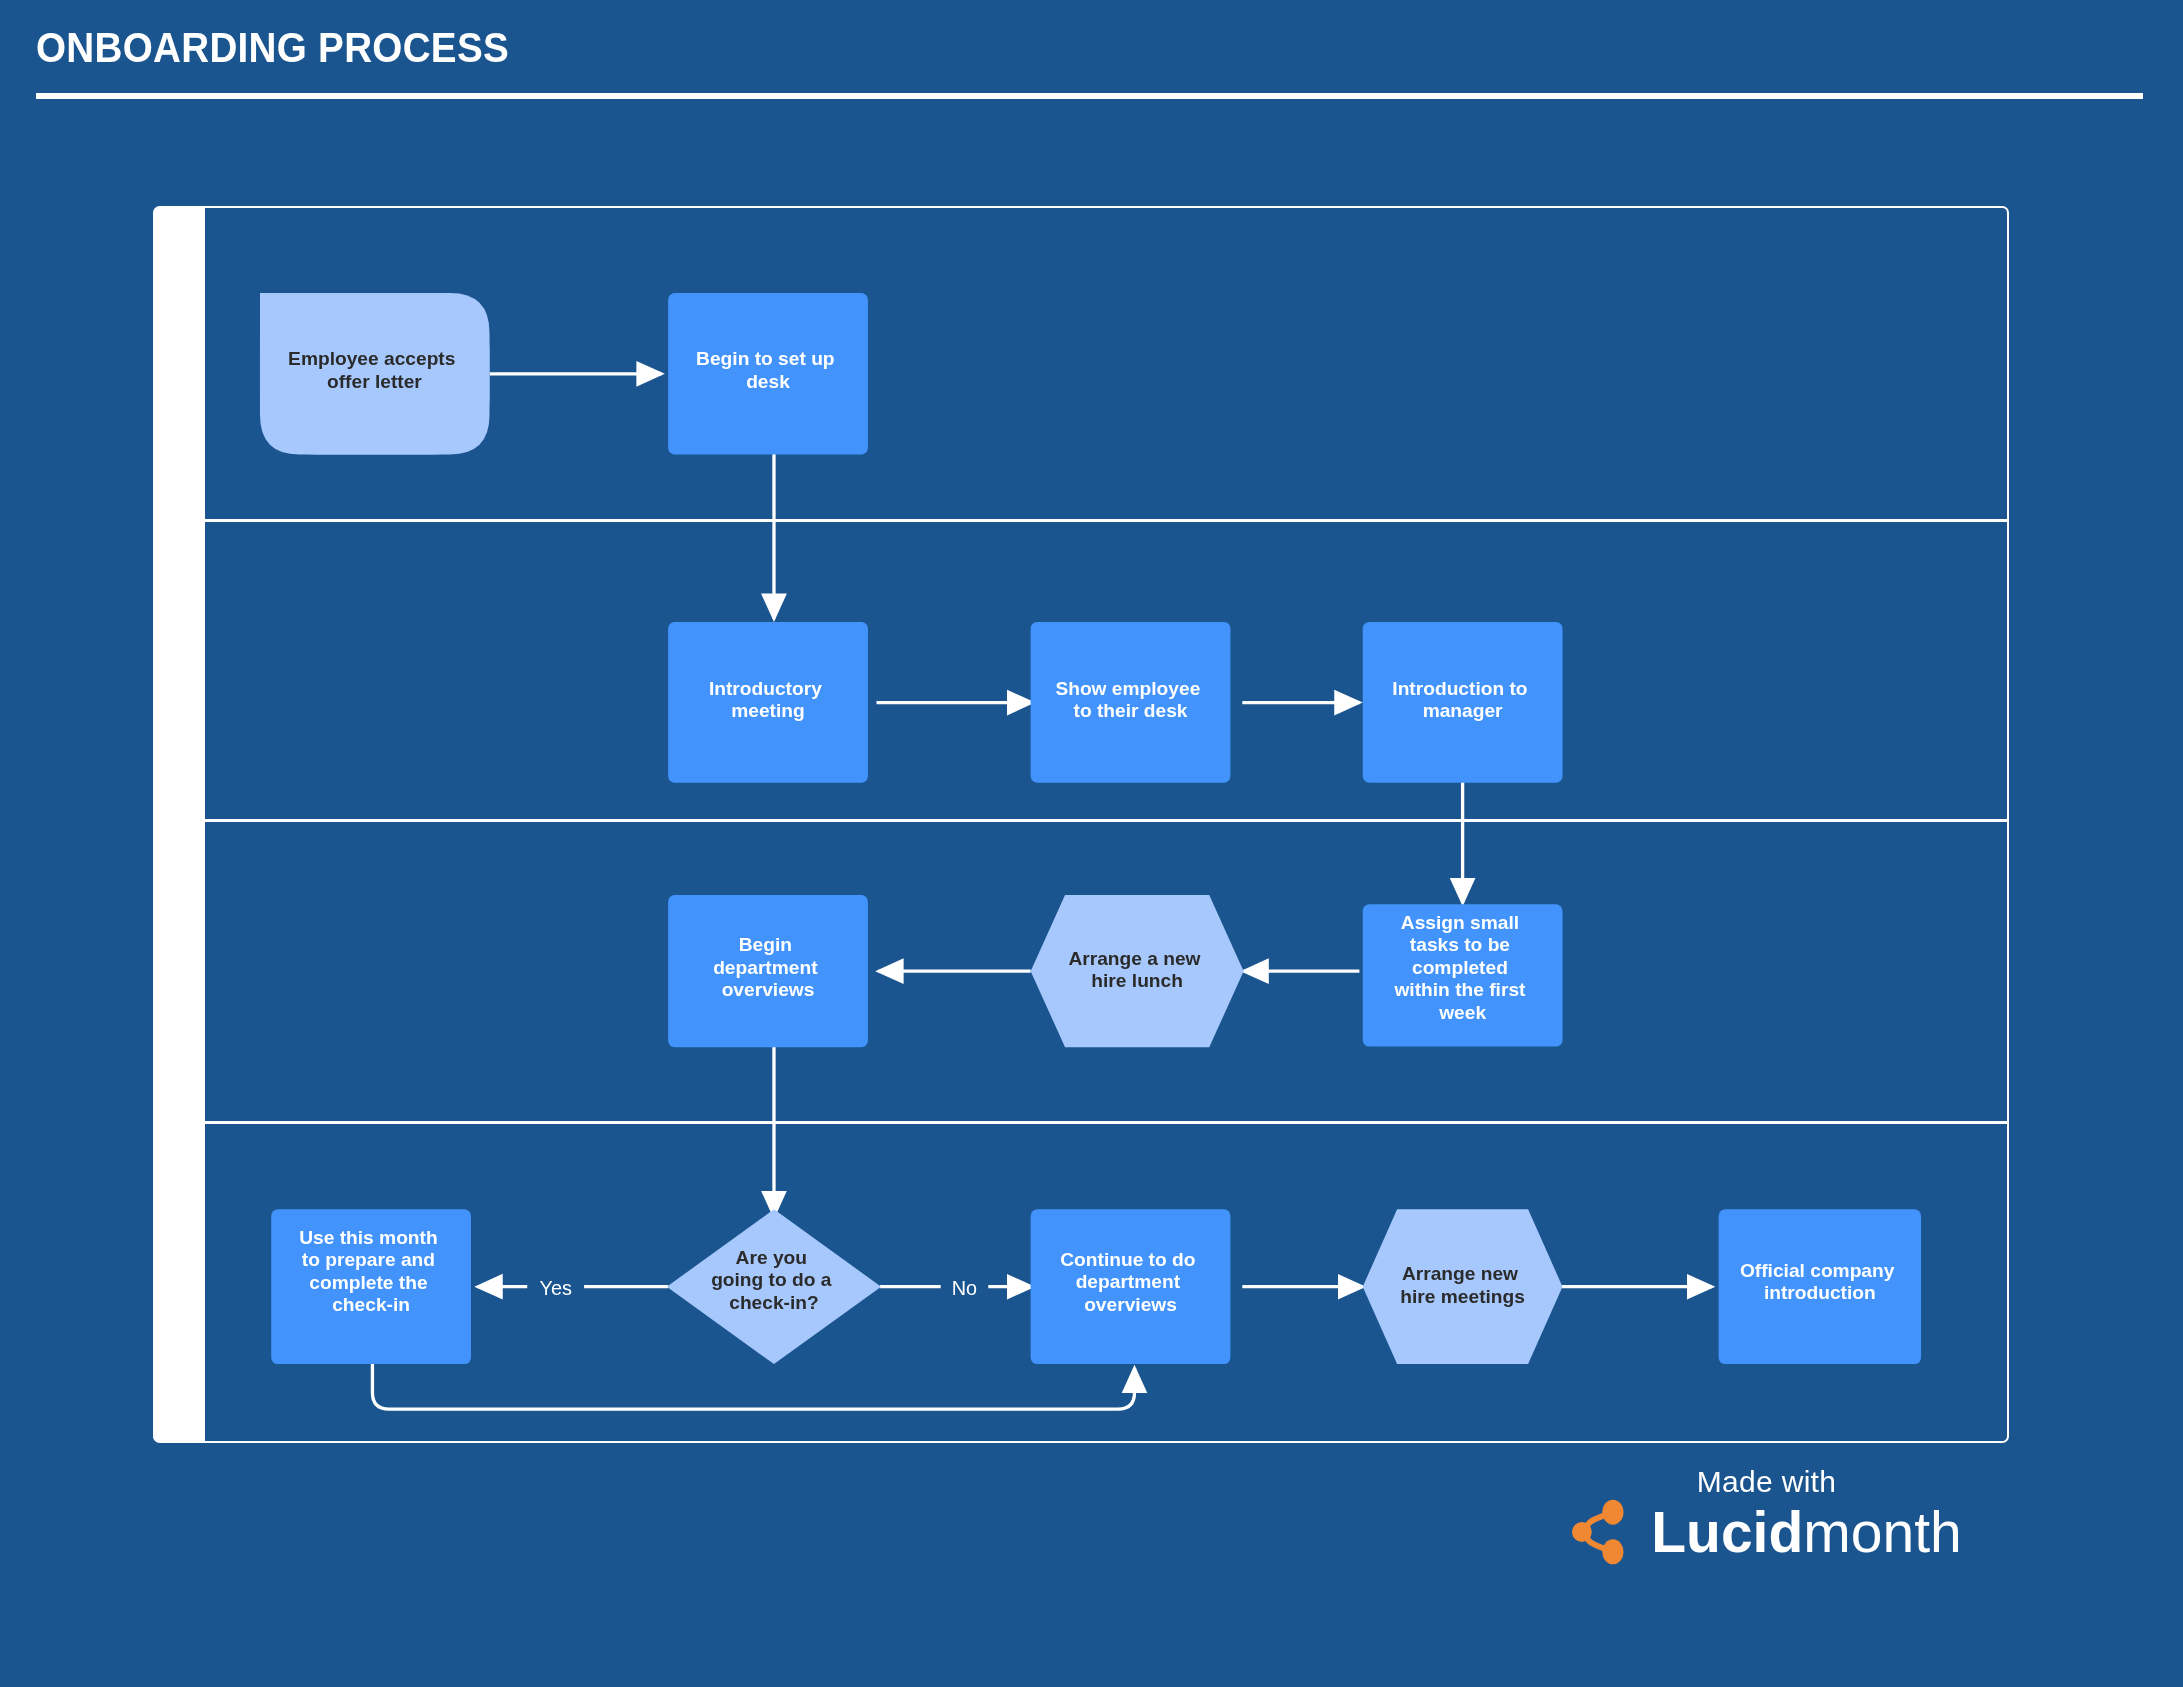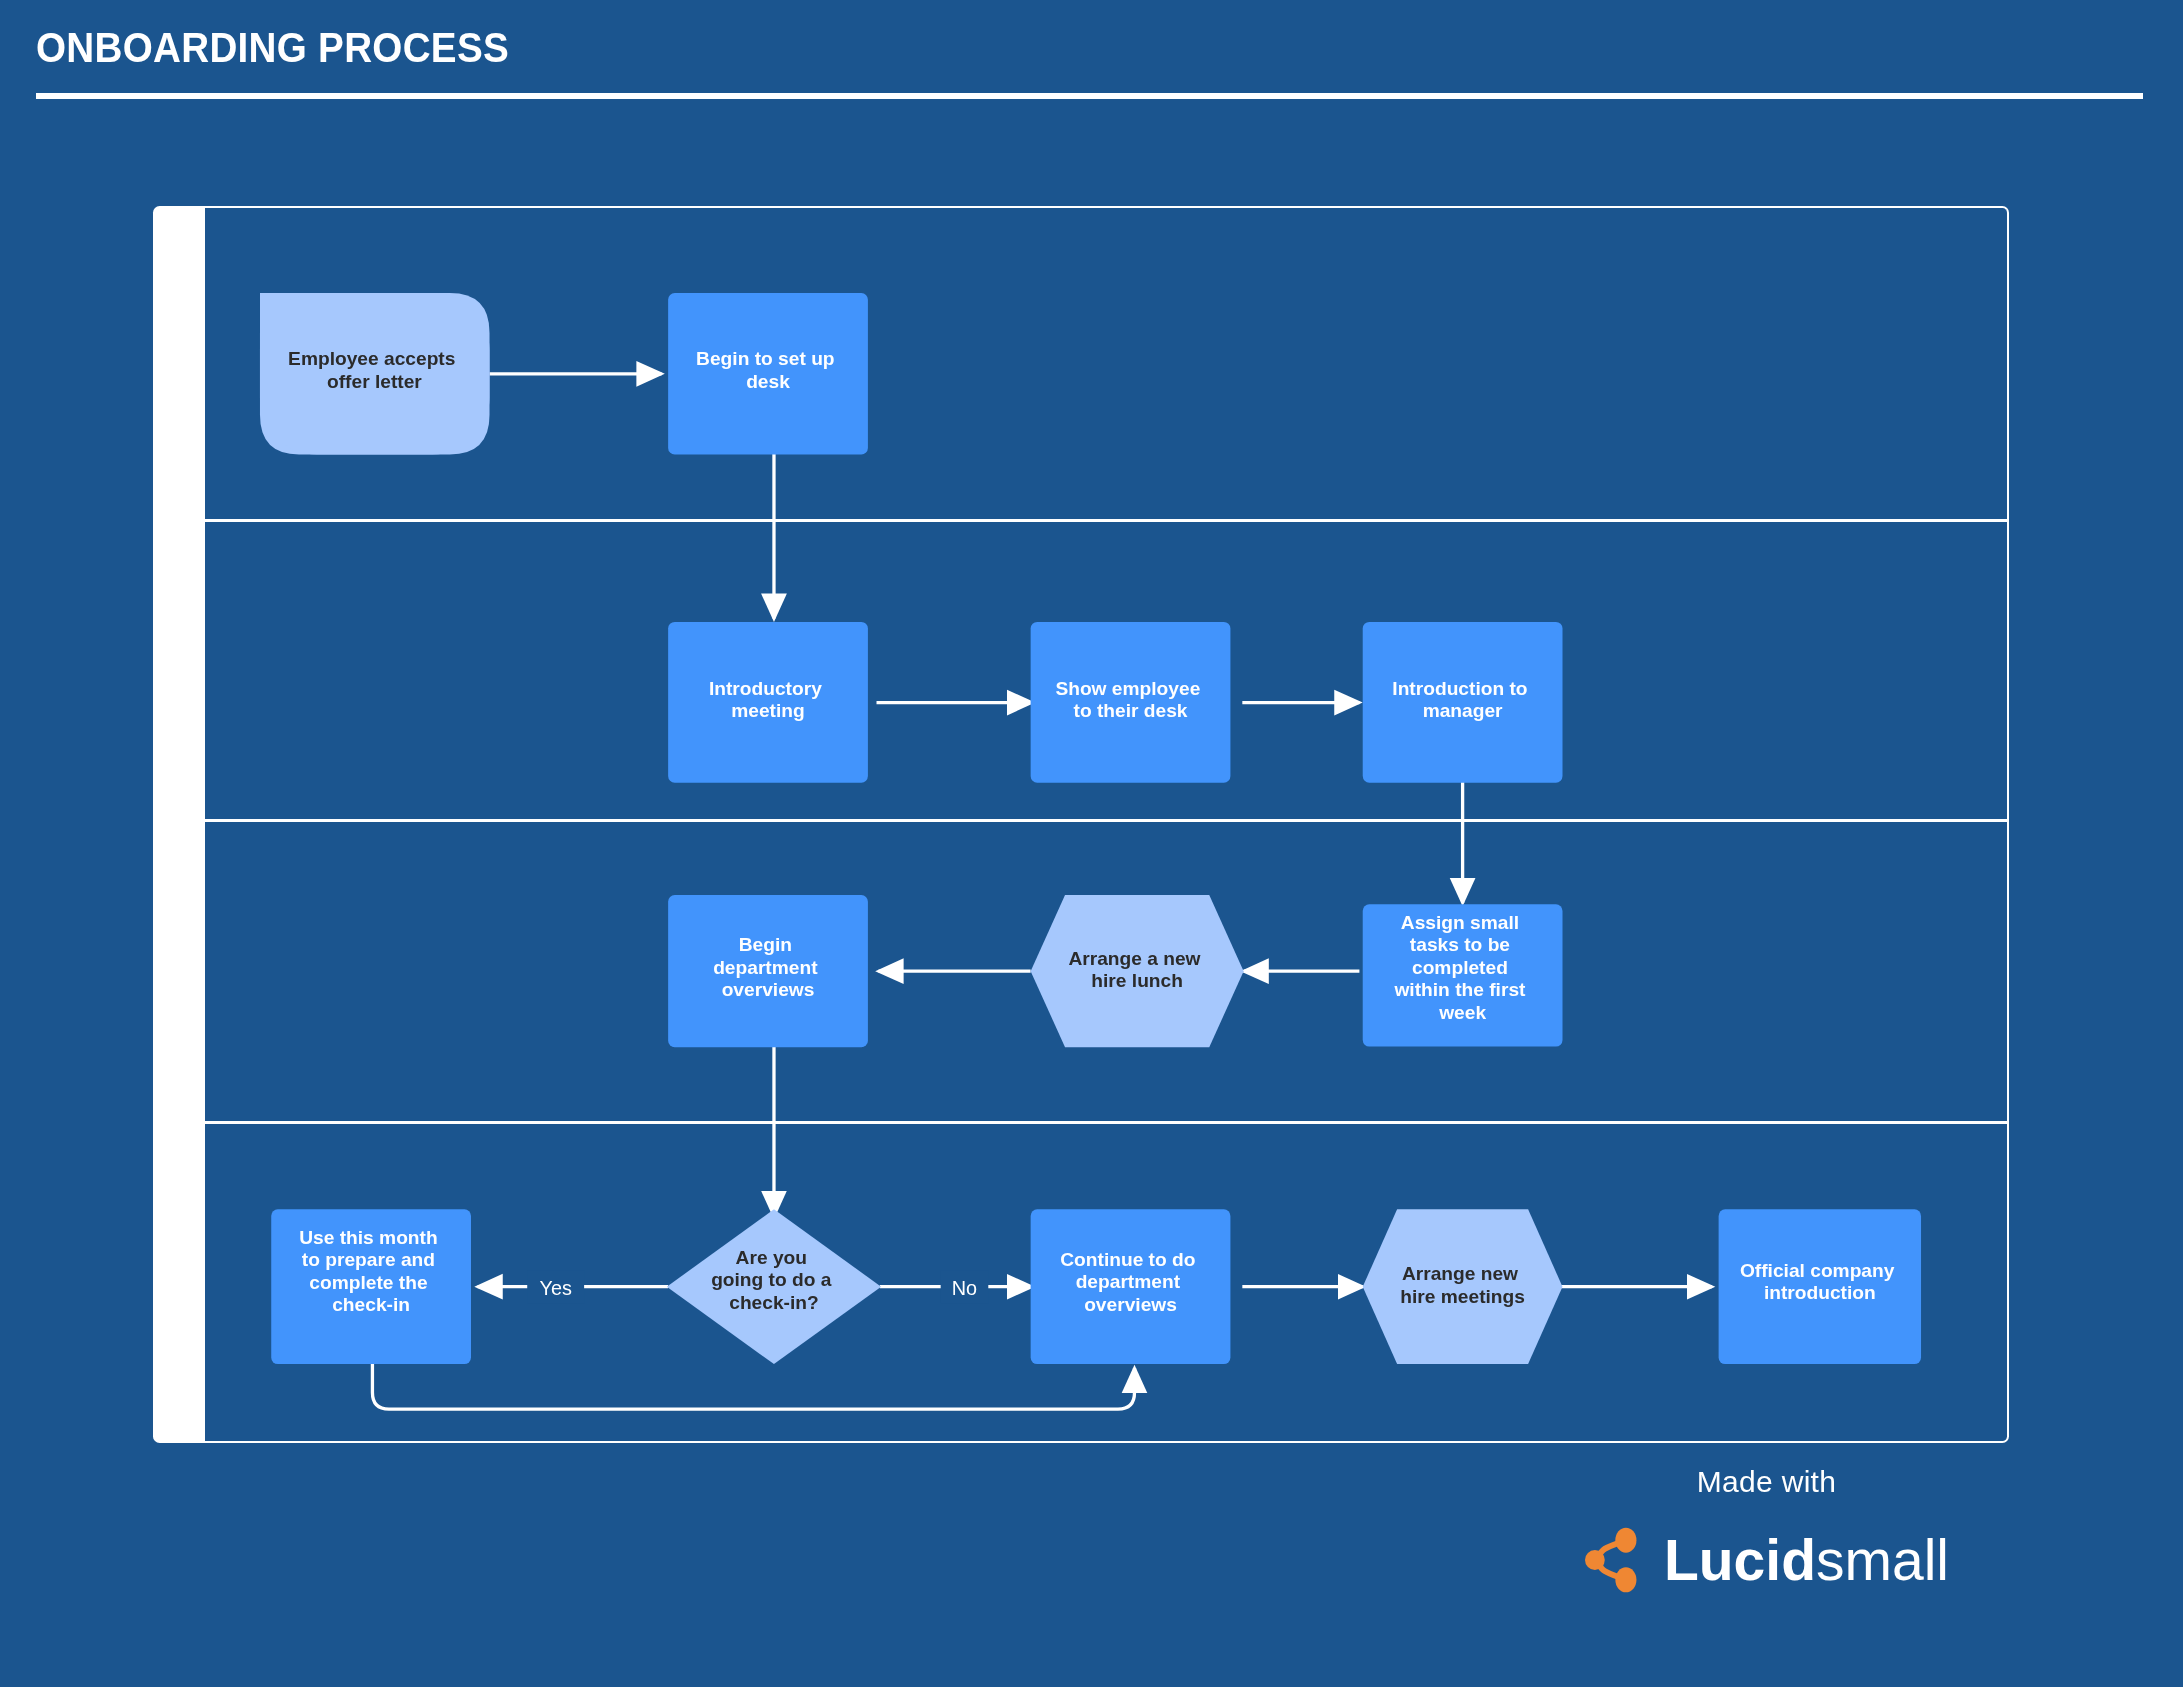--- a/index.html
+++ b/index.html
@@ -138,21 +138,21 @@
     top: 1465px;
     width: 463px;
     z-index: 6;
   }
   #made-with {
     font-family: "Liberation Sans", sans-serif;
     font-size: 30px;
     color: #ffffff;
     text-align: center;
     letter-spacing: 0.3px;
-    margin-bottom: 28px;
+    margin-bottom: 0;
   }
   #lucid-lockup {
     display: flex;
     align-items: center;
     justify-content: center;
     gap: 16px;
   }
   #lucid-wordmark {
     font-family: "Liberation Sans", sans-serif;
     font-size: 57px;
@@ -348,19 +348,19 @@
     <div id="made-with">Made with</div>
     <div id="lucid-lockup">
       <svg width="64" height="66" viewBox="0 0 96 100">
         <path d="M22,50 C22,30 42,30 56,22" stroke="#ef8733" stroke-width="9" fill="none"></path>
         <path d="M22,50 C22,70 42,70 56,78" stroke="#ef8733" stroke-width="9" fill="none"></path>
         <ellipse cx="16" cy="50" rx="15" ry="15" fill="#ef8733"></ellipse>
         <ellipse cx="63" cy="20" rx="16" ry="19" fill="#ef8733"></ellipse>
         <ellipse cx="63" cy="80" rx="16" ry="19" fill="#ef8733"></ellipse>
       </svg>
       <div id="lucid-wordmark">
-        <span class="w-bold">Lucid</span><span class="w-reg">small</span>
+        <span class="w-bold">Lucid</span><span class="w-reg">month</span>
       </div>
     </div>
   </div>
 
 </div>
 
 
 </body></html>

